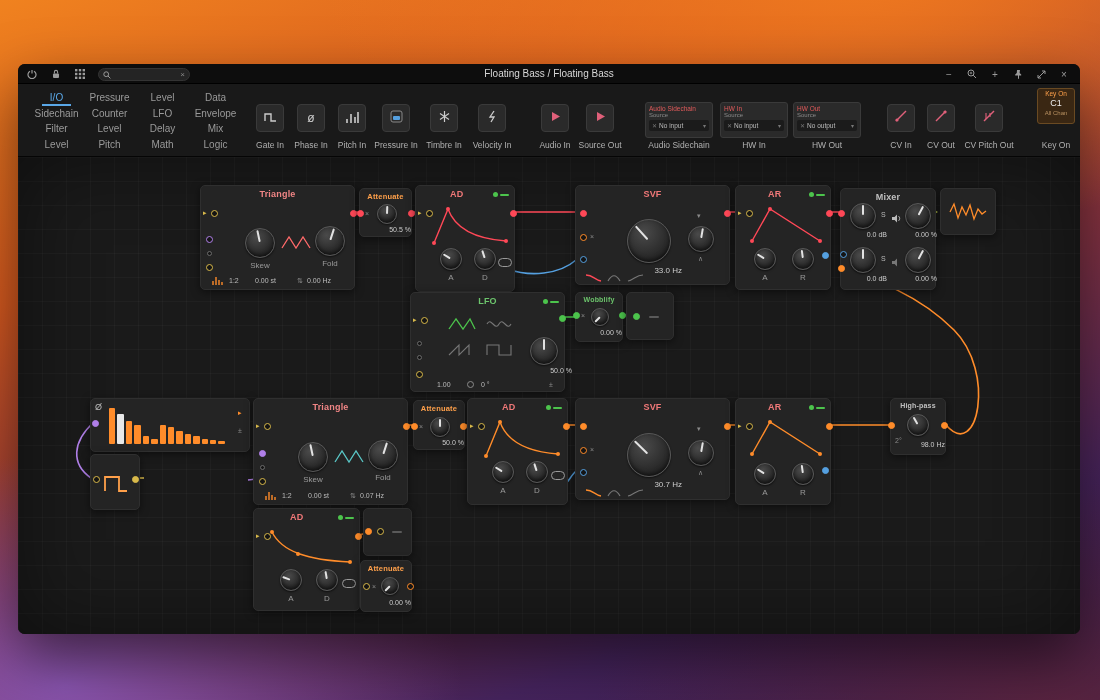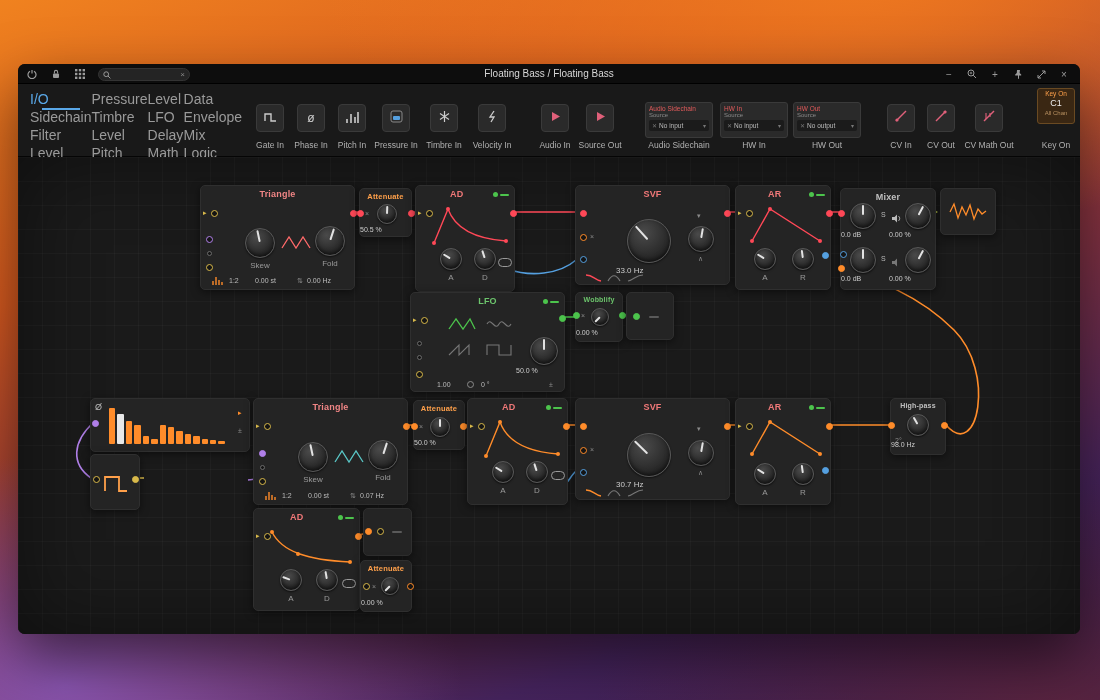--- a/index.html
+++ b/index.html
@@ -16,21 +16,21 @@
 .tb-title{position:absolute;inset:0;text-align:center;line-height:20px;font-size:10px;color:#d8d8d8;pointer-events:none}
 .tb-left{position:absolute;left:8px;top:0;height:20px;display:flex;align-items:center;gap:12px}
 .tb-right{position:absolute;right:10px;top:0;height:20px;display:flex;align-items:center;gap:11px}
 .tbi{width:12px;height:12px;display:flex;align-items:center;justify-content:center;color:#9a9a9a;font-size:10px;cursor:pointer}
 .search{width:92px;height:13px;background:#242424;border:1px solid #343434;border-radius:7px;display:flex;align-items:center;padding:0 4px;gap:3px}
 .search input{flex:1;min-width:0;background:transparent;border:none;outline:none;color:#ccc;font-size:9px;font-family:"Liberation Sans",sans-serif}
 .search .clr{color:#888;font-size:8px}
 
 .toolbar{position:absolute;left:0;top:20px;right:0;height:73px;background:#191919;border-bottom:1px solid #050505}
 .cats{position:absolute;left:12px;top:6px;width:212px;height:62px;display:grid;grid-template-columns:repeat(4,1fr);align-items:center}
-.cat{font-size:14px;color:#9a9a9a;cursor:pointer;padding:1px 0}
+.cat{font-size:10px;color:#9a9a9a;text-align:center;cursor:pointer;padding:1px 0}
 .cat.active{color:#5aa8e8;position:relative}
 .cat.active::after{content:"";position:absolute;left:12px;right:12px;bottom:-2px;height:2px;background:#5aa8e8}
 .pib{position:absolute;width:28px;height:28px;background:#2a2a2a;border:1px solid #3a3a3a;border-radius:4px;display:flex;align-items:center;justify-content:center;cursor:pointer}
 .pil{position:absolute;font-size:8.5px;color:#b0b0b0;text-align:center;white-space:nowrap;transform:translateX(-50%)}
 .pwide{position:absolute;width:68px;height:36px;background:#2a2a2a;border:1px solid #3a3a3a;border-radius:3px;padding:2px 3px;cursor:pointer}
 .pwh{font-size:6.5px;color:#e05a5a;line-height:7px;white-space:nowrap}
 .psrc{font-size:6px;color:#8a8a8a;line-height:7px}
 .pdd{margin-top:1px;height:11px;background:#1b1b1b;border-radius:2px;font-size:6.5px;color:#bbb;display:flex;align-items:center;padding:0 3px;gap:2px}
 .pdd .x{color:#777;font-size:6px}
 .pdd .dc{margin-left:auto;color:#777;font-size:6px}
@@ -50,21 +50,21 @@
 .pwr{position:absolute;right:16px;top:6px;width:5px;height:5px;border-radius:50%;background:#4cc44c}
 .pwr::after{content:"";position:absolute;left:7px;top:1.5px;width:9px;height:2px;background:#4cc44c;border-radius:1px}
 .port{position:absolute;width:7px;height:7px;border-radius:50%;border:1.5px solid #7a7a7a;background:#141414}
 .p-y{border-color:#d8b94a}.p-o{border-color:#ff8c2a}.p-pk{border-color:#ff4857}.p-pu{border-color:#b07fe8}.p-g{border-color:#4cc44c}.p-b{border-color:#55a0e0}.p-gy{border-color:#6a6a6a}
 .p-y.pf{background:#d8b94a}.p-o.pf{background:#ff8c2a}.p-pk.pf{background:#ff4857}.p-pu.pf{background:#b07fe8}.p-g.pf{background:#4cc44c}.p-b.pf{background:#55a0e0}
 .sm{width:5px;height:5px;border-width:1px}
 .knob{position:absolute;border-radius:50%;background:radial-gradient(circle at 38% 30%,#4a4a4a,#232323 75%);border:1px solid #585858;box-shadow:inset 0 -2px 4px rgba(0,0,0,.55),0 1px 2px rgba(0,0,0,.6)}
 .knob i{position:absolute;inset:0;display:block}
 .knob i::before{content:"";position:absolute;left:50%;top:1px;width:2px;height:42%;margin-left:-1px;background:#e2e2e2;border-radius:1px}
 .k18{width:18px;height:18px}.k20{width:20px;height:20px}.k22{width:22px;height:22px}.k26{width:26px;height:26px}.k28{width:28px;height:28px}.k30{width:30px;height:30px}.k44{width:44px;height:44px}
-.val{position:absolute;font-size:8px;color:#cccccc;text-align:left}
+.val{position:absolute;font-size:8px;color:#cccccc;text-align:right}
 .lbl{position:absolute;font-size:8px;color:#9a9a9a;text-align:center}
 .tiny{position:absolute;font-size:7px;color:#8a8a8a}
 .loop{position:absolute;width:14px;height:9px;border:1px solid #9a9a9a;border-radius:5px}
 .nsvg{position:absolute}
 .sbars{position:absolute;left:18px;right:24px;top:8px;bottom:7px;display:flex;align-items:flex-end;gap:2px}
 .sbar{width:7px;background:#ff8c2a;border-radius:1px}
 .sbar.hl{background:#e8e8e8}
 .dash{position:absolute;width:10px;height:2px;background:#5a5a5a;border-radius:1px}
 .clockdot{position:absolute;width:7px;height:7px;border:1px solid #8a8a8a;border-radius:50%}
 </style>
@@ -138,21 +138,21 @@
     </div>
   </div>
 
   <div class="toolbar">
     <div class="cats">
       <span class="cat active">I/O</span>
       <span class="cat">Pressure</span>
       <span class="cat">Level</span>
       <span class="cat">Data</span>
       <span class="cat">Sidechain</span>
-      <span class="cat">Timbre</span>
+      <span class="cat">Counter</span>
       <span class="cat">LFO</span>
       <span class="cat">Envelope</span>
       <span class="cat">Filter</span>
       <span class="cat">Level</span>
       <span class="cat">Delay</span>
       <span class="cat">Mix</span>
       <span class="cat">Level</span>
       <span class="cat">Pitch</span>
       <span class="cat">Math</span>
       <span class="cat">Logic</span>
@@ -266,21 +266,21 @@
     <span class="pil" style="left:378px;top:56px">Pressure In</span>
     <span class="pil" style="left:426px;top:56px">Timbre In</span>
     <span class="pil" style="left:474px;top:56px">Velocity In</span>
     <span class="pil" style="left:537px;top:56px">Audio In</span>
     <span class="pil" style="left:582px;top:56px">Source Out</span>
     <span class="pil" style="left:661px;top:56px">Audio Sidechain</span>
     <span class="pil" style="left:736px;top:56px">HW In</span>
     <span class="pil" style="left:809px;top:56px">HW Out</span>
     <span class="pil" style="left:883px;top:56px">CV In</span>
     <span class="pil" style="left:923px;top:56px">CV Out</span>
-    <span class="pil" style="left:971px;top:56px">CV Math Out</span>
+    <span class="pil" style="left:971px;top:56px">CV Pitch Out</span>
     <span class="pil" style="left:1038px;top:56px">Key On</span>
   </div>
 
   <div class="canvas-bg"></div>
 
   <svg class="wires">
     <g fill="none" stroke-width="1.6">
       <path d="M334,148 L343,148" stroke="#ff4857"></path>
       <path d="M392,148 L400,148" stroke="#ff4857"></path>
       <path d="M498,148 L558,148" stroke="#ff4857"></path>

